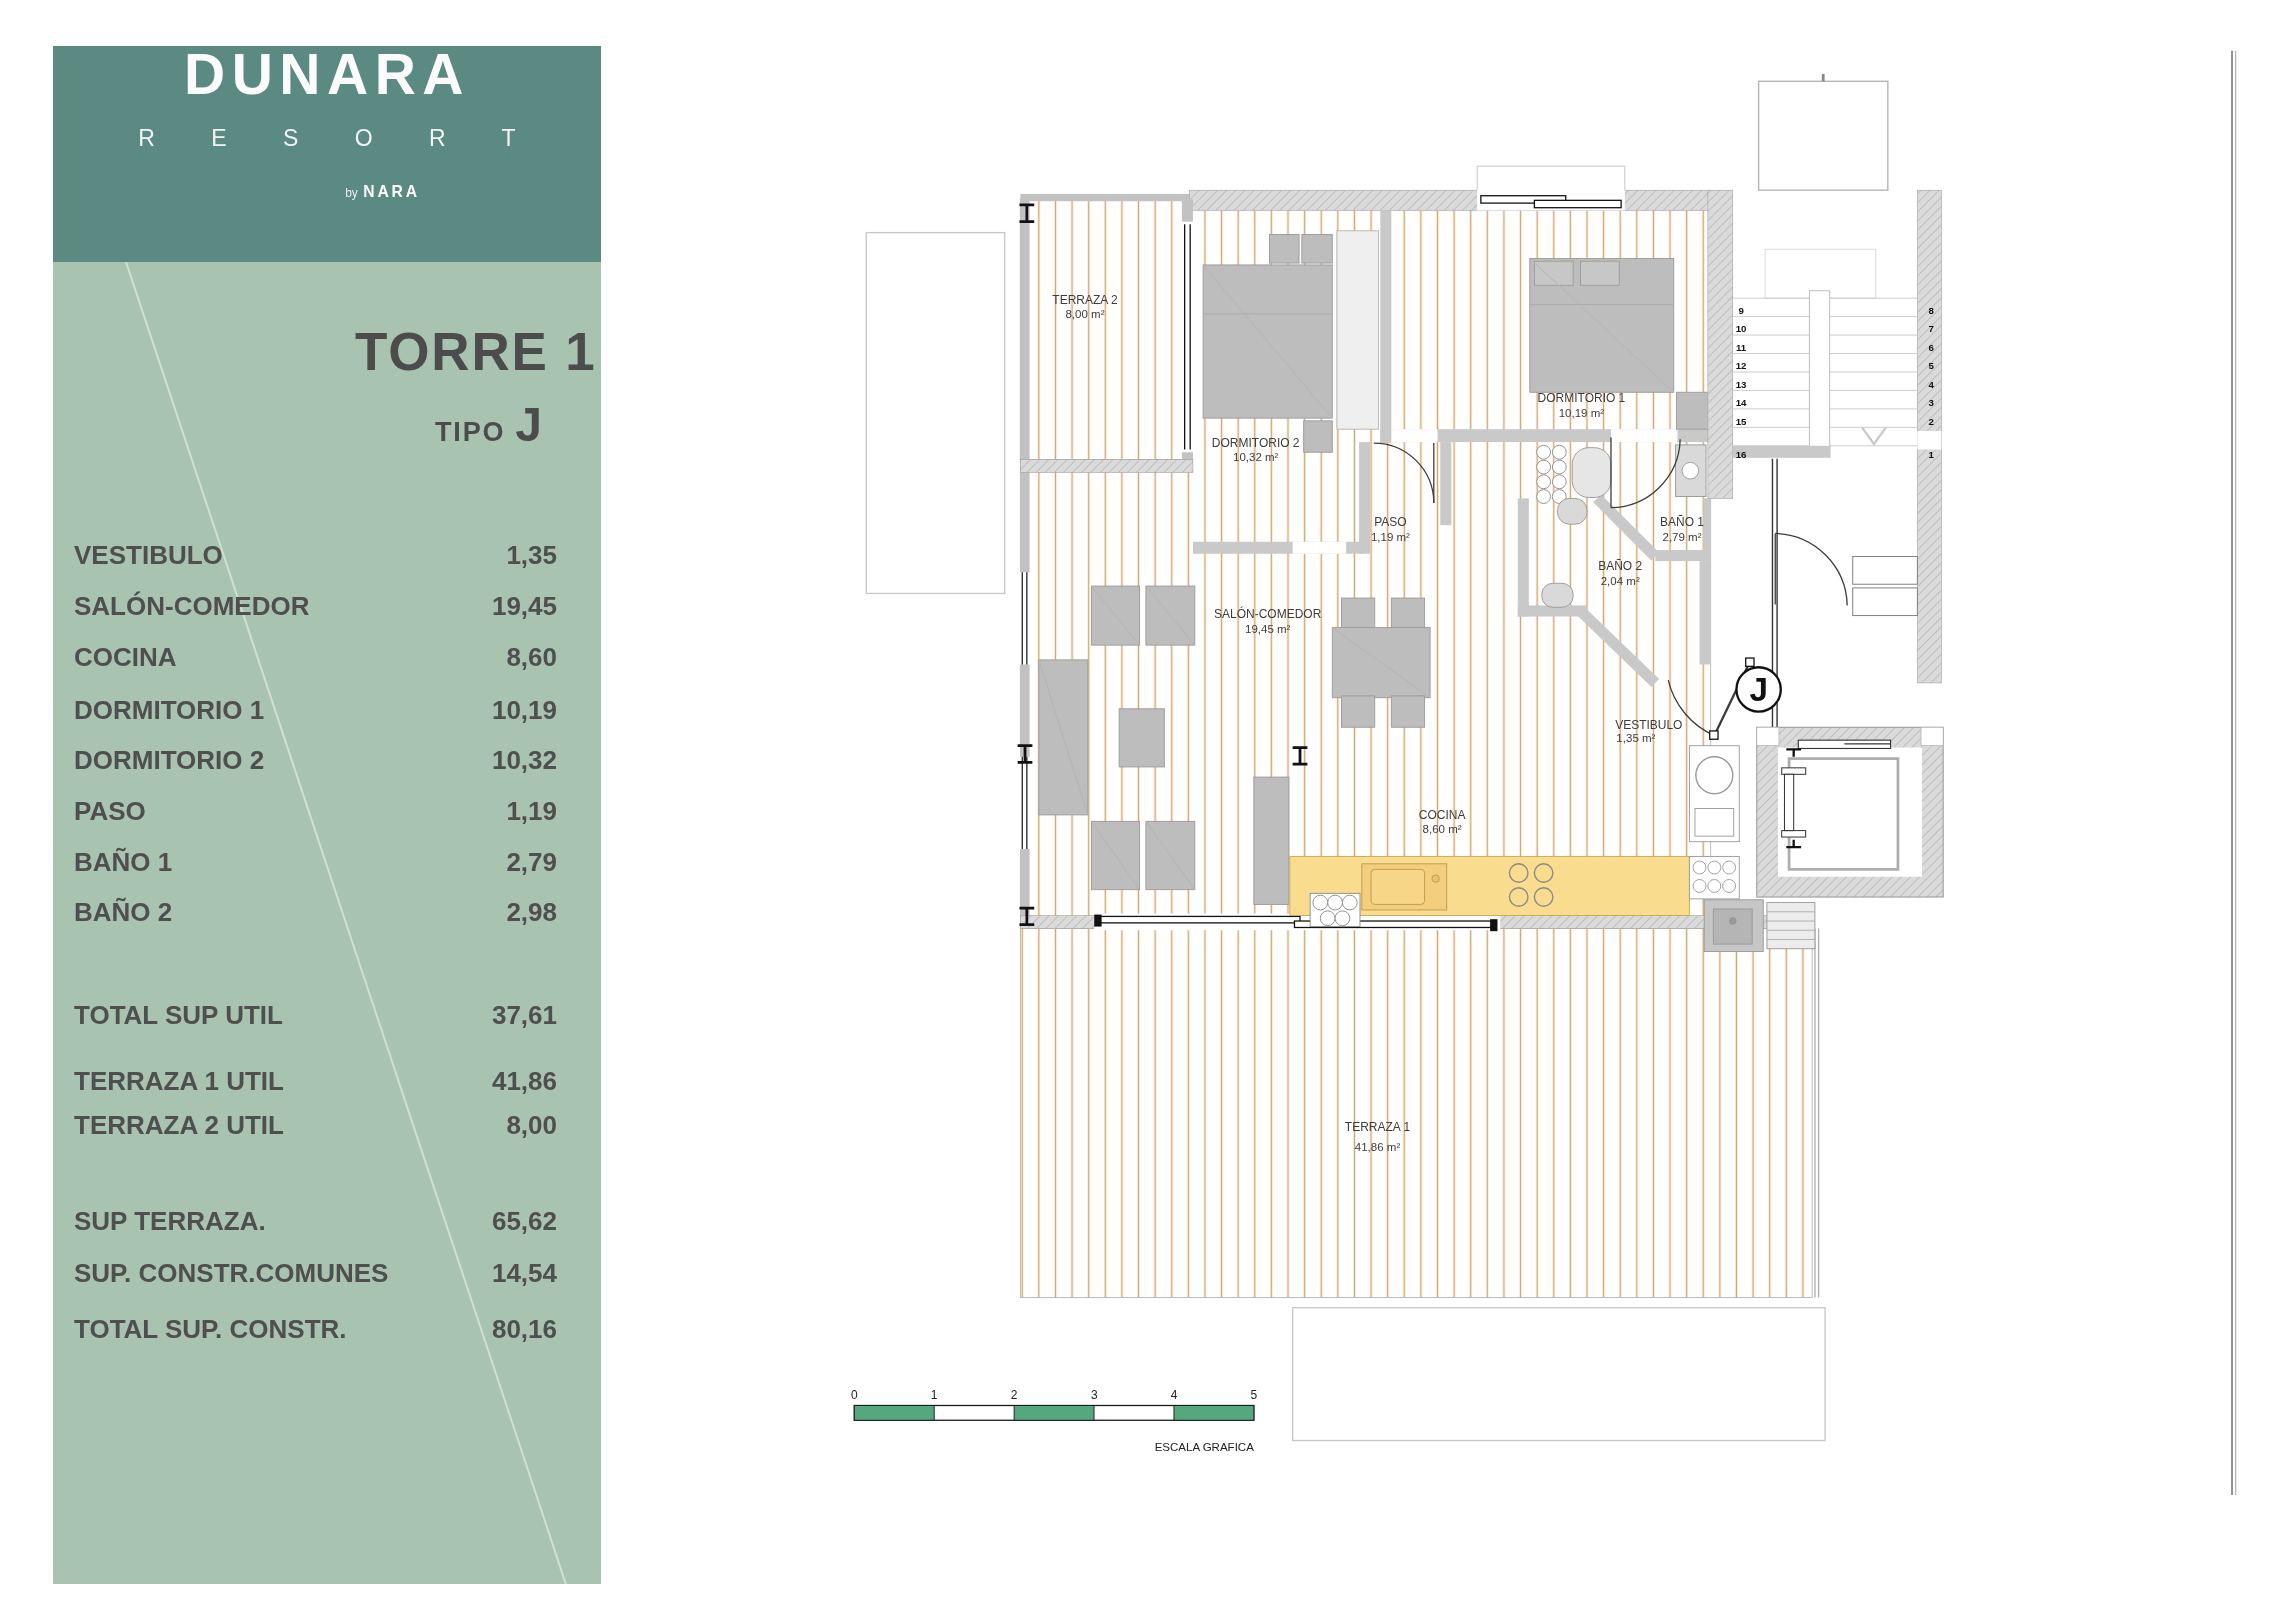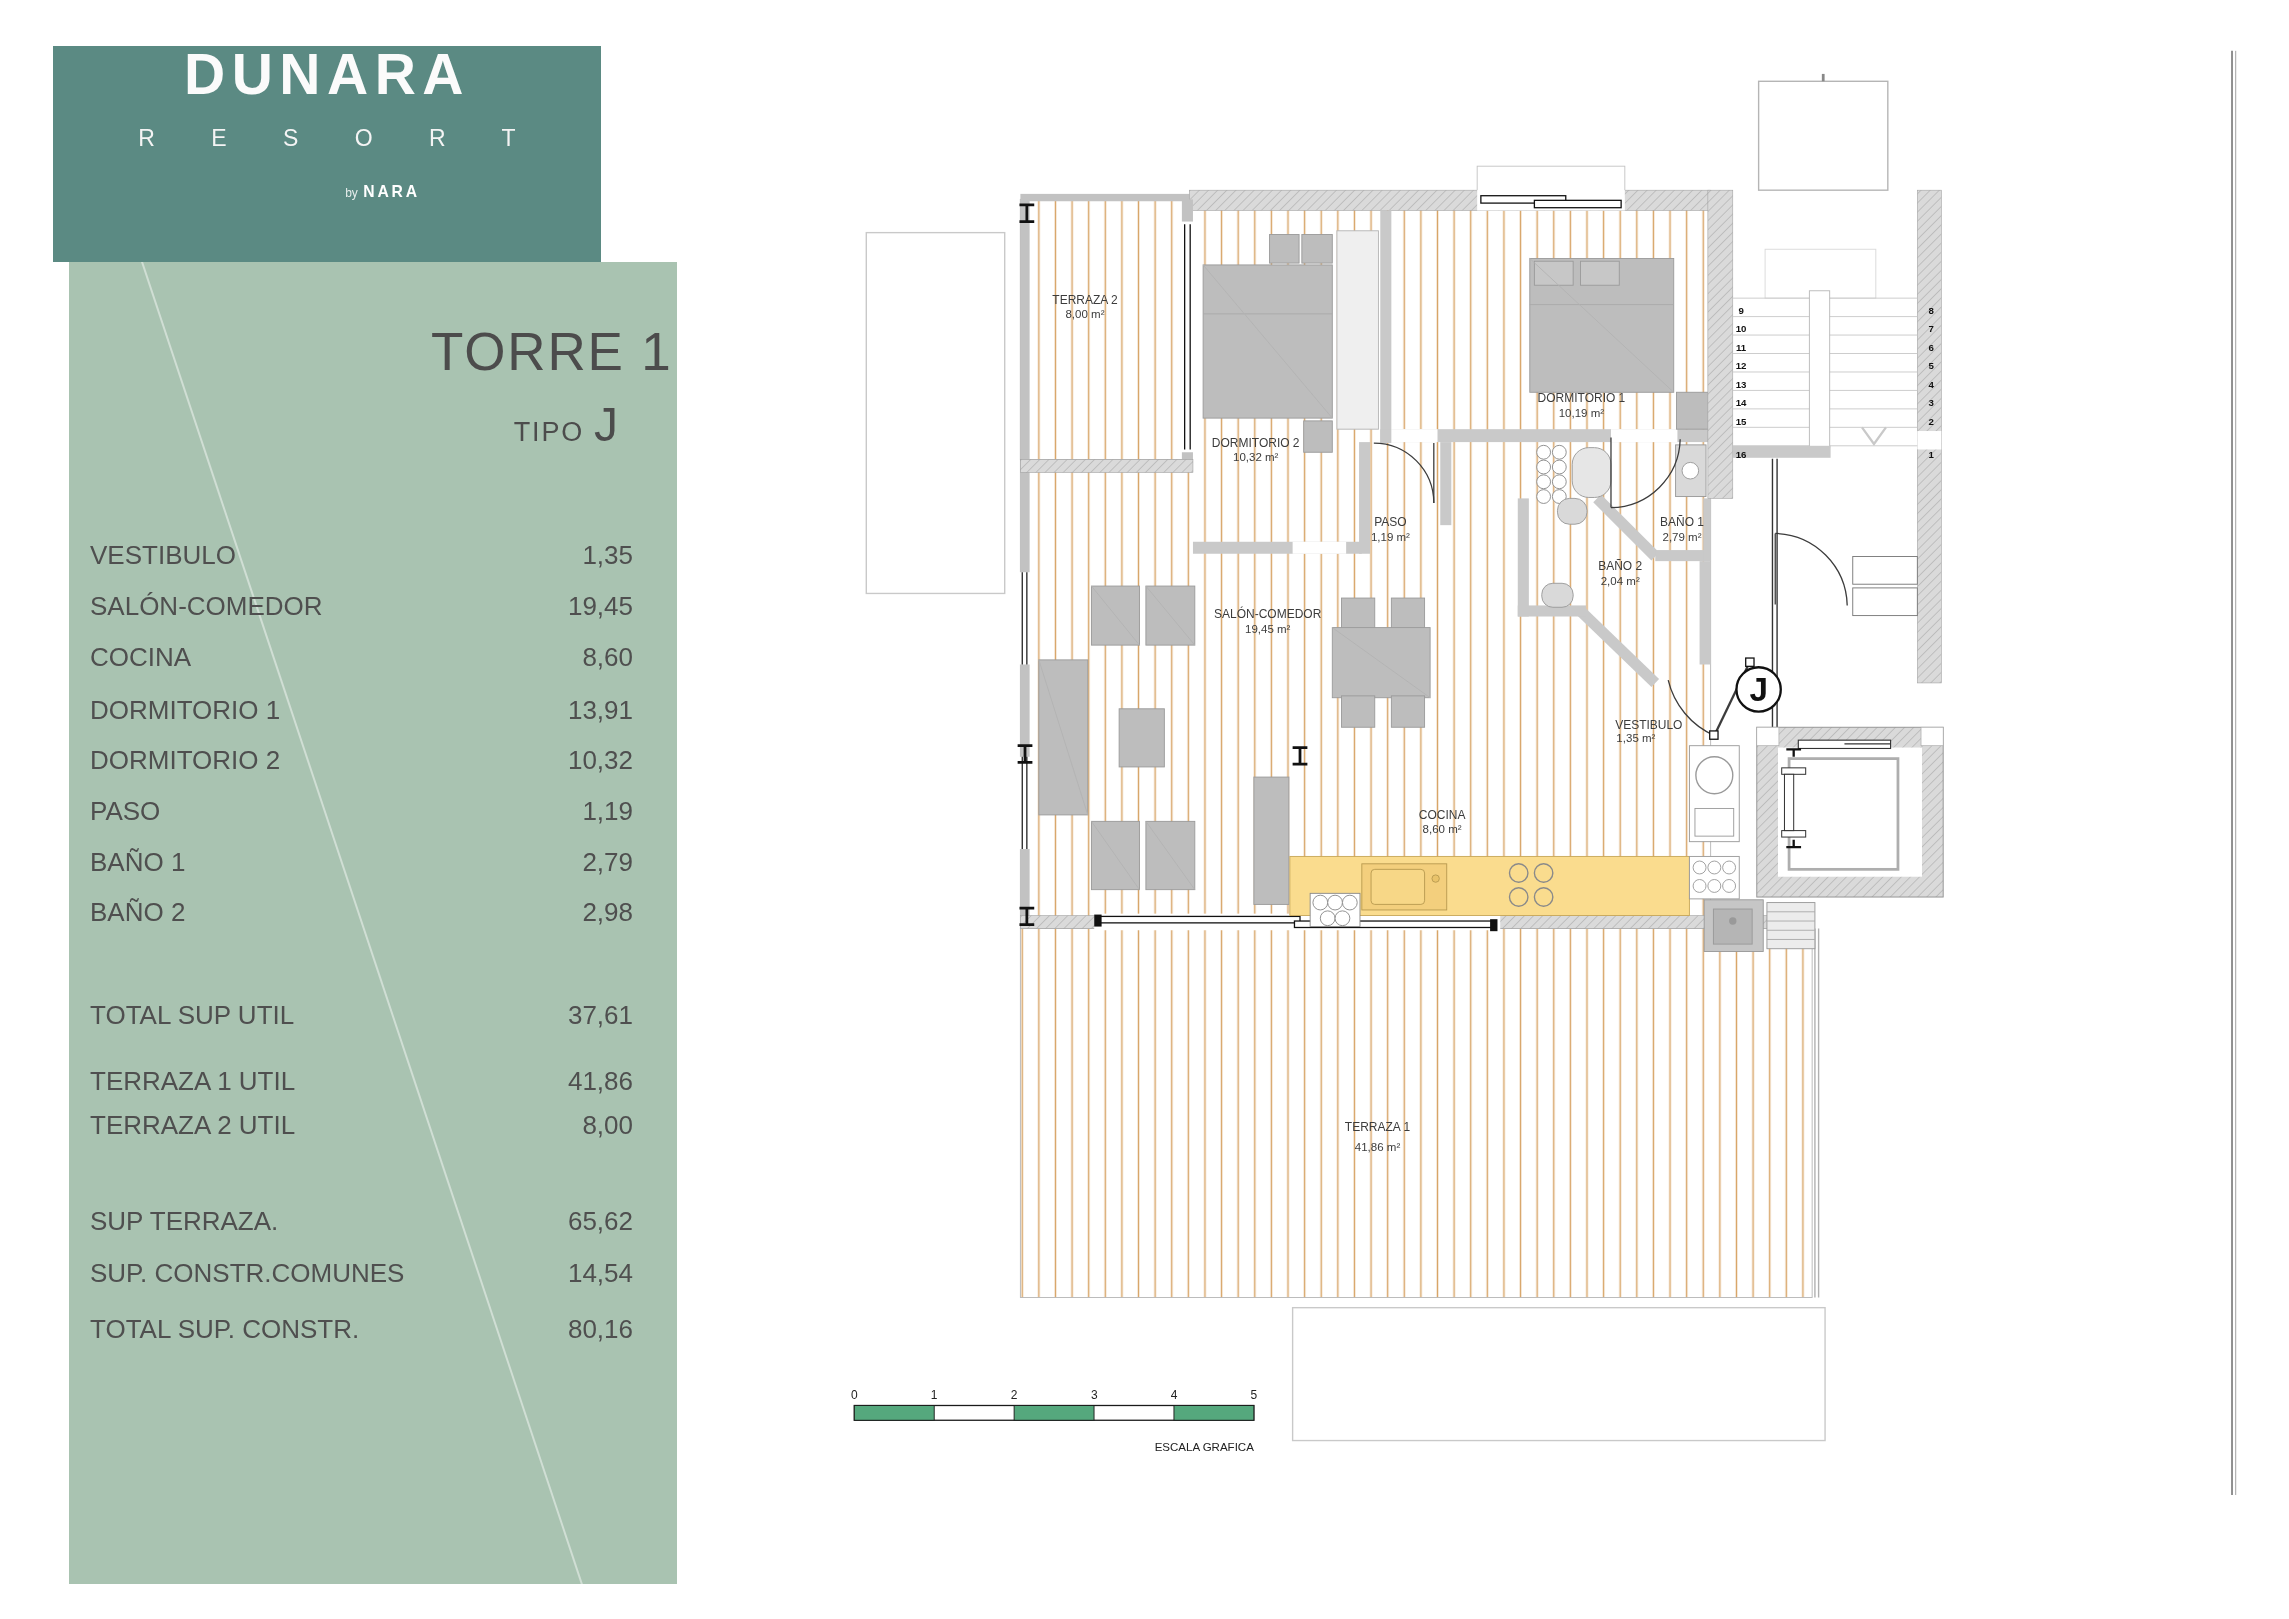--- a/index.html
+++ b/index.html
@@ -11,22 +11,22 @@
   .side-header{
     position:absolute;left:53px;top:46px;width:548px;height:216px;
     background:#5b8a83;display:flex;flex-direction:column;align-items:center;
   }
   .brand{color:#fbfbfb;font-size:57px;font-weight:700;letter-spacing:6.5px;line-height:1;}
   .resort{color:#f4f4f4;font-size:23px;letter-spacing:25px;margin-top:22px;text-indent:25px;}
   .byline{color:#ffffff;font-size:13px;margin-top:31px;margin-left:111px;display:flex;align-items:baseline;gap:5.5px;}
   .byline .by{font-size:12px;opacity:.85;}
   .byline .nara{font-size:15.7px;font-weight:700;letter-spacing:2.8px;}
   .side-body{
-    position:absolute;left:69px;top:262px;width:608px;height:1322px;
-    background:#a9c3b1;color:#4f4f4f;overflow:hidden;
+    position:absolute;left:53px;top:262px;width:548px;height:1322px;
+    background:#a9c3b1;color:#4f4f4f;overflow:hidden;font-weight:bold;
   }
   .watermark-line{
     position:absolute;left:72px;top:0;width:1.8px;height:1403px;
     background:rgba(255,255,255,.45);transform-origin:top left;transform:rotate(-18.4deg);
   }
   .t-title{
     position:absolute;top:59px;right:4.6px;font-size:53px;letter-spacing:1.8px;color:#4c4c4c;
   }
   .t-tipo{
     position:absolute;top:135px;right:59px;display:flex;align-items:baseline;gap:10px;color:#4c4c4c;
@@ -75,21 +75,21 @@
   <div class="row" style="top:329px">
     <span>SALÓN-COMEDOR</span>
     <span>19,45</span>
   </div>
   <div class="row" style="top:380px">
     <span>COCINA</span>
     <span>8,60</span>
   </div>
   <div class="row" style="top:433px">
     <span>DORMITORIO 1</span>
-    <span>13,91</span>
+    <span>10,19</span>
   </div>
   <div class="row" style="top:483px">
     <span>DORMITORIO 2</span>
     <span>10,32</span>
   </div>
   <div class="row" style="top:534px">
     <span>PASO</span>
     <span>1,19</span>
   </div>
   <div class="row" style="top:585px">

